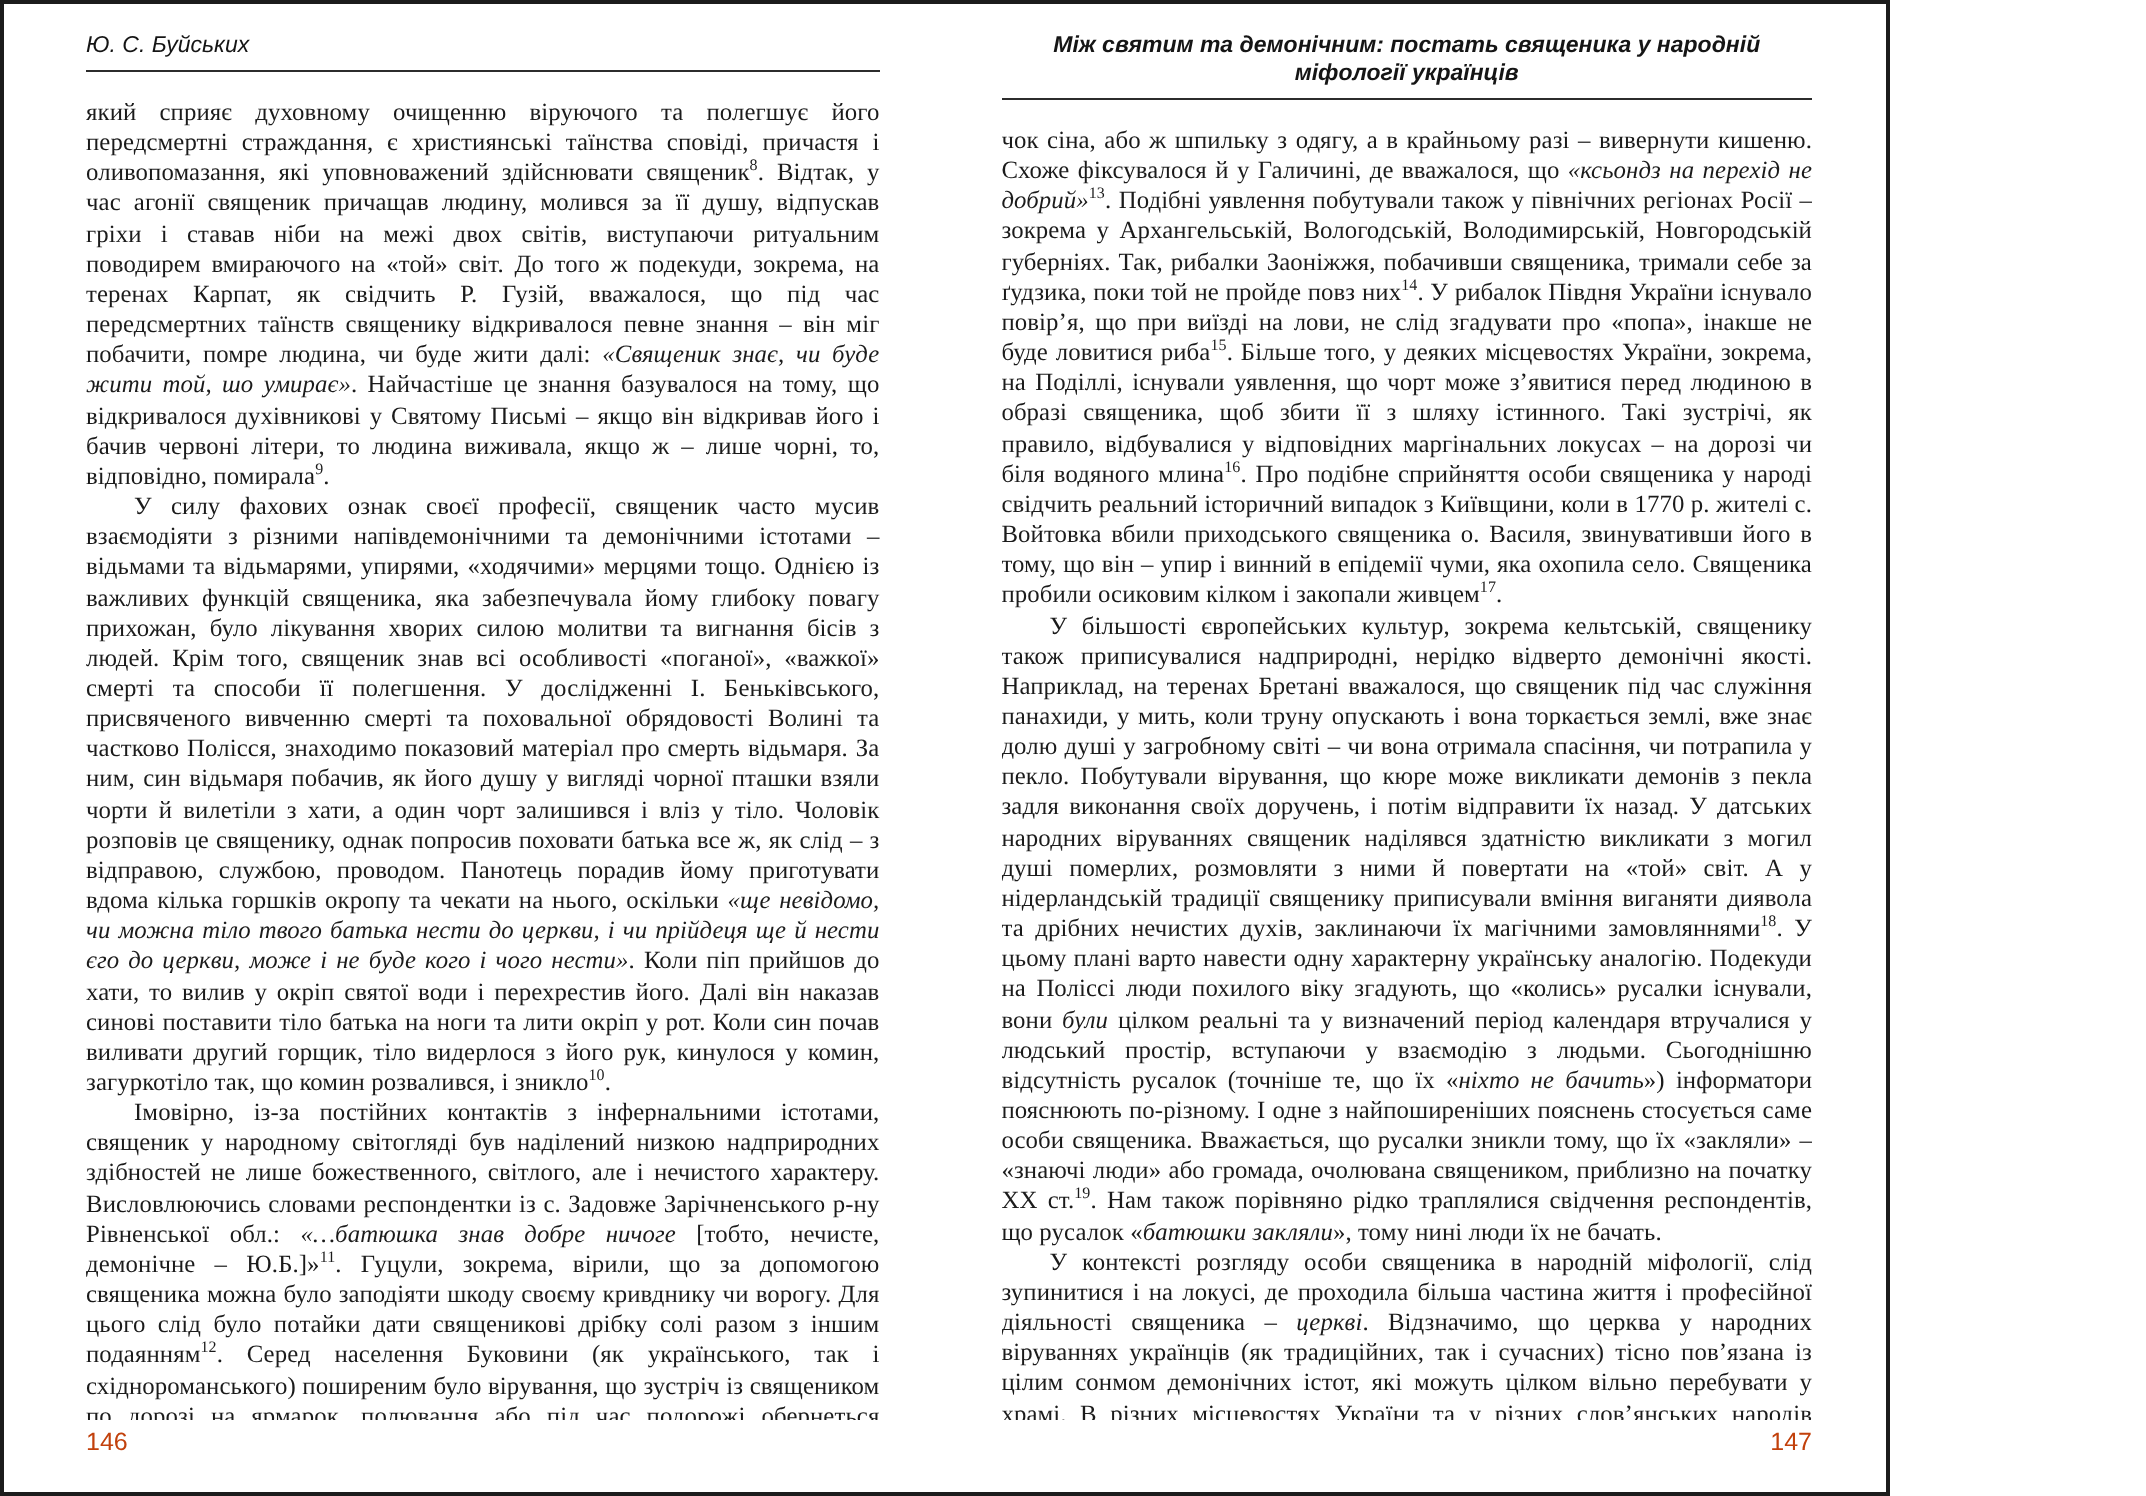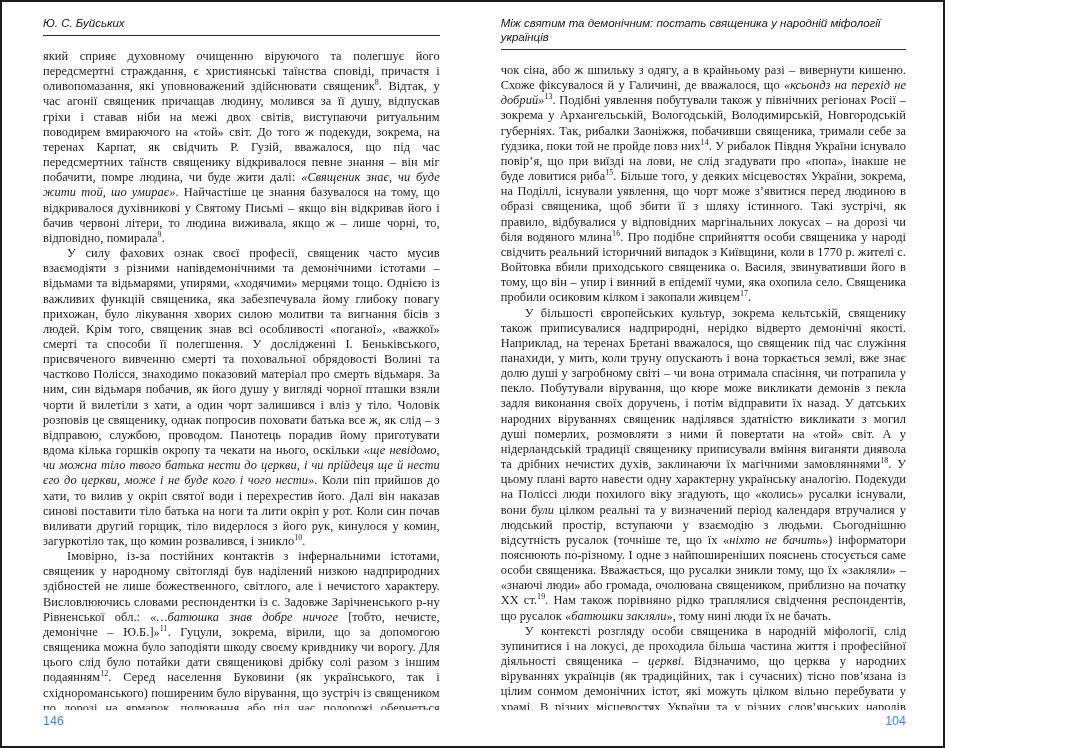--- a/index.html
+++ b/index.html
@@ -35,21 +35,21 @@
   .page-right { width: 472px; }
   .page-header {
     font-style: italic;
     font-size: 11.5px;
     line-height: 14px;
     color: #151515;
     padding-bottom: 5px;
     border-bottom: 1.4px solid #2c2c2c;
   }
   .page-left  .page-header { text-align: left; }
-  .page-right .page-header { text-align: left; }
+  .page-right .page-header { text-align: center; font-weight: bold; }
   .page-body {
     margin-top: 13px;
     text-align: justify;
     font-size: 12.4px;
     line-height: 15.15px;
     letter-spacing: 0.05px;
     flex: 1 1 auto;
     overflow: hidden;
     font-family: Liberation Serif, serif;
   }
@@ -60,21 +60,21 @@
   .page-body p.indent { text-indent: 24px; }
   .it  { font-style: italic; }
   .sup {
     vertical-align: super;
     font-size: 8px;
     line-height: 0;
   }
   .page-footer {
     flex: 0 0 auto;
     font-size: 12.5px;
-    color: #3b82f6;
+    color: #c2410c;
     padding: 4px 0 0 0;
   }
   .page-left  .page-footer { text-align: left; }
   .page-right .page-footer { text-align: right; }
 </style>
 </head>
 <body>
 
 <div class="sheet">
   <div class="spread">
@@ -89,17 +89,17 @@
       <div class="page-footer">146</div>
     </div>
 
     <div class="page page-right">
       <div class="page-header">Між святим та демонічним: постать священика у народній міфології українців</div>
       <div class="page-body">
           <p><span>чок сіна, або ж шпильку з одягу, а в крайньому разі – вивернути кишеню. Схоже фіксувалося й у Галичині, де вважалося, що </span><span class="it">«ксьондз на перехід не добрий»</span><span class="sup">13</span><span>. Подібні уявлення побутували також у північних регіонах Росії – зокрема у Архангельській, Вологодській, Володимирській, Новгородській губерніях. Так, рибалки Заоніжжя, побачивши священика, тримали себе за ґудзика, поки той не пройде повз них</span><span class="sup">14</span><span>. У рибалок Півдня України існувало повір’я, що при виїзді на лови, не слід згадувати про «попа», інакше не буде ловитися риба</span><span class="sup">15</span><span>. Більше того, у деяких місцевостях України, зокрема, на Поділлі, існували уявлення, що чорт може з’явитися перед людиною в образі священика, щоб збити її з шляху істинного. Такі зустрічі, як правило, відбувалися у відповідних маргінальних локусах – на дорозі чи біля водяного млина</span><span class="sup">16</span><span>. Про подібне сприйняття особи священика у народі свідчить реальний історичний випадок з Київщини, коли в 1770 р. жителі с. Войтовка вбили приходського священика о. Василя, звинувативши його в тому, що він – упир і винний в епідемії чуми, яка охопила село. Священика пробили осиковим кілком і закопали живцем</span><span class="sup">17</span><span>.</span></p>
           <p class="indent"><span>У більшості європейських культур, зокрема кельтській, священику також приписувалися надприродні, нерідко відверто демонічні якості. Наприклад, на теренах Бретані вважалося, що священик під час служіння панахиди, у мить, коли труну опускають і вона торкається землі, вже знає долю душі у загробному світі – чи вона отримала спасіння, чи потрапила у пекло. Побутували вірування, що кюре може викликати демонів з пекла задля виконання своїх доручень, і потім відправити їх назад. У датських народних віруваннях священик наділявся здатністю викликати з могил душі померлих, розмовляти з ними й повертати на «той» світ. А у нідерландській традиції священику приписували вміння виганяти диявола та дрібних нечистих духів, заклинаючи їх магічними замовляннями</span><span class="sup">18</span><span>. У цьому плані варто навести одну характерну українську аналогію. Подекуди на Поліссі люди похилого віку згадують, що «колись» русалки існували, вони </span><span class="it">були</span><span> цілком реальні та у визначений період календаря втручалися у людський простір, вступаючи у взаємодію з людьми. Сьогоднішню відсутність русалок (точніше те, що їх «</span><span class="it">ніхто не бачить</span><span>») інформатори пояснюють по-різному. І одне з найпоширеніших пояснень стосується саме особи священика. Вважається, що русалки зникли тому, що їх «закляли» – «знаючі люди» або громада, очолювана священиком, приблизно на початку XX ст.</span><span class="sup">19</span><span>. Нам також порівняно рідко траплялися свідчення респондентів, що русалок «</span><span class="it">батюшки закляли</span><span>», тому нині люди їх не бачать.</span></p>
           <p class="indent"><span>У контексті розгляду особи священика в народній міфології, слід зупинитися і на локусі, де проходила більша частина життя і професійної діяльності священика – </span><span class="it">церкві</span><span>. Відзначимо, що церква у народних віруваннях українців (як традиційних, так і сучасних) тісно пов’язана із цілим сонмом демонічних істот, які можуть цілком вільно перебувати у храмі. В різних місцевостях України та у різних слов’янських народів дослідниками був зафік-</span></p>
         </div>
-      <div class="page-footer">104</div>
+      <div class="page-footer">147</div>
     </div>
 
   </div>
 </div>
 
 </body></html>

